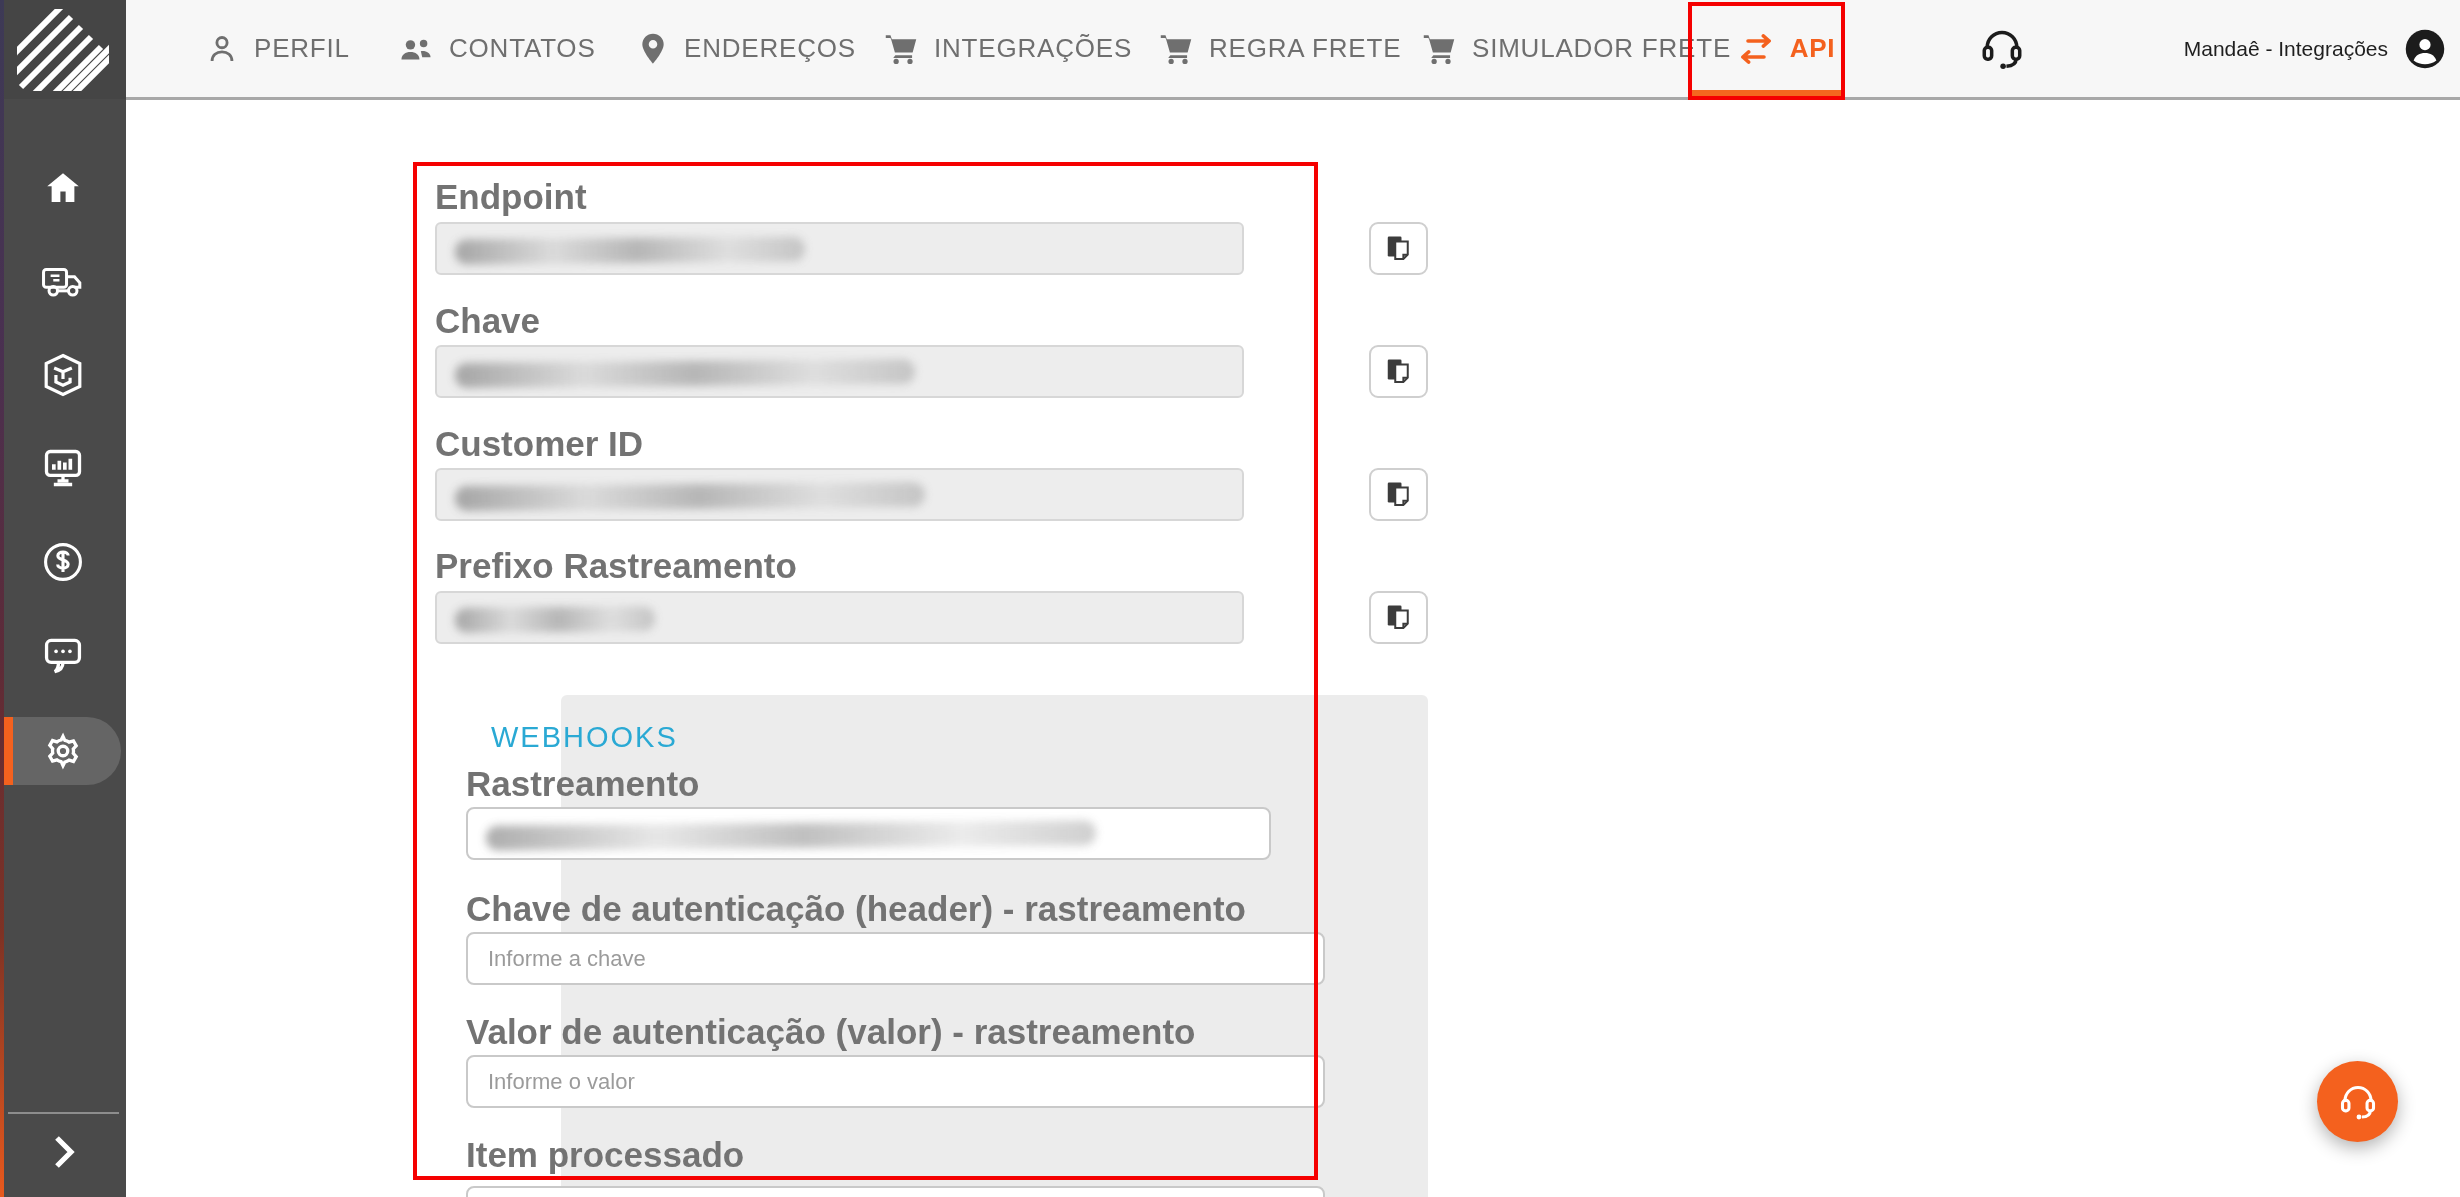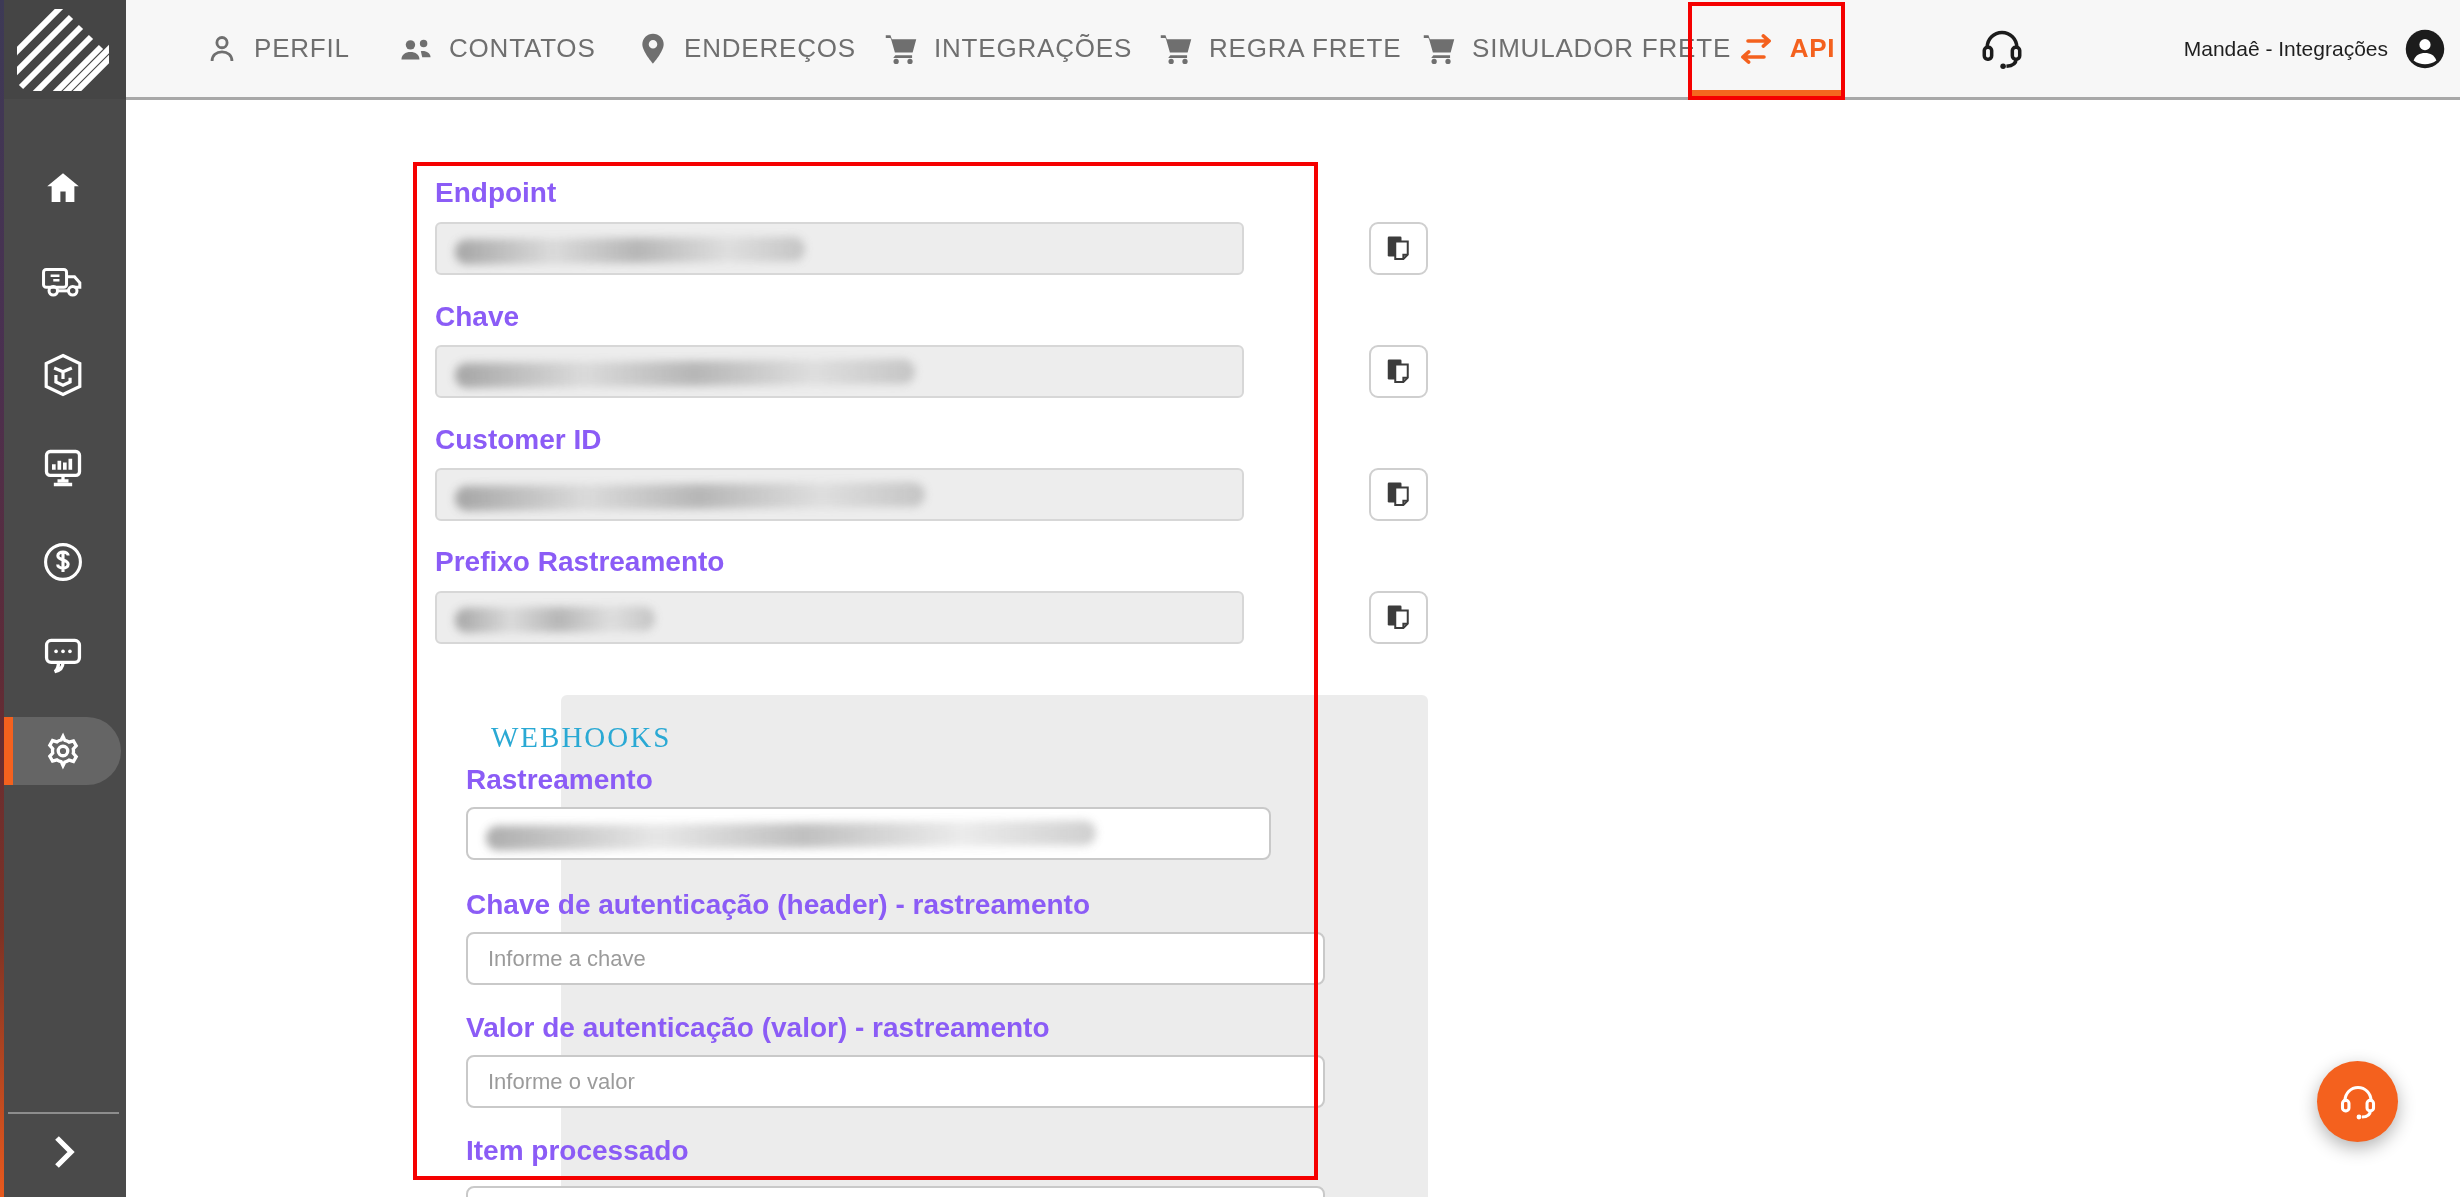--- a/index.html
+++ b/index.html
@@ -34,33 +34,33 @@
   .api-redbox { position:absolute; left:1562px; top:2px; width:157px; height:98px;
     border:4px solid #F50000; z-index:6; pointer-events:none; }
   .topbar-right { position:absolute; right:14px; top:0; height:97px; display:flex; align-items:center; gap:16px; }
   .headset-btn { position:absolute; left:1852px; top:0; height:97px; display:flex; align-items:center; cursor:pointer; }
   .user-title { font-size:21px; color:#1f1f1f; }
   .avatar { width:42px; height:42px; }
 
   
   .main { position:absolute; left:126px; top:103px; width:2334px; height:1094px; background:#fff; }
 
-  .field-label { position:absolute; font-size:28px; font-weight:bold; color:#8b5cf6; }
+  .field-label { position:absolute; font-size:35px; font-weight:bold; color:#737373; }
   .gray-field { position:absolute; width:809px; height:53px; background:#ededed;
     border:2px solid #d7d7d7; border-radius:6px; }
   .copy-btn { position:absolute; left:1243px; width:59px; height:53px; background:#fff;
     border:2px solid #cfcfcf; border-radius:9px; display:flex; align-items:center; justify-content:center; cursor:pointer; }
   .smudge { position:absolute; top:14px; left:18px; height:25px; border-radius:12px; opacity:.75;
     background:linear-gradient(90deg, rgba(110,110,110,.75), rgba(175,175,175,.40) 28%, rgba(125,125,125,.65) 52%,
       rgba(185,185,185,.38) 78%, rgba(140,140,140,.55));
     filter:blur(4px); transform:rotate(-.5deg); }
 
   .webhooks-panel { position:absolute; left:435px; top:592px; width:867px; height:520px;
     background:#ececec; border-radius:6px; }
-  .webhooks-title { position:absolute; font-size:29px; letter-spacing:2px; color:#2AA9D4;font-family:Liberation Serif, serif; }
+  .webhooks-title { position:absolute; font-size:29px; letter-spacing:2px; color:#2AA9D4; }
   .white-field { position:absolute; width:805px; height:53px; background:#fff;
     border:2px solid #c9c9c9; border-radius:8px; }
   .white-input { position:absolute; width:859px; height:53px; background:#fff;
     border:2px solid #c9c9c9; border-radius:8px; font-family:"Liberation Sans",sans-serif;
     font-size:22px; color:#555; padding:0 20px; outline:none; }
   .white-input::placeholder { color:#9b9b9b; }
 
   .content-redbox { position:absolute; left:413px; top:162px; width:905px; height:1018px;
     border:4px solid #F50000; z-index:5; pointer-events:none; }
 

